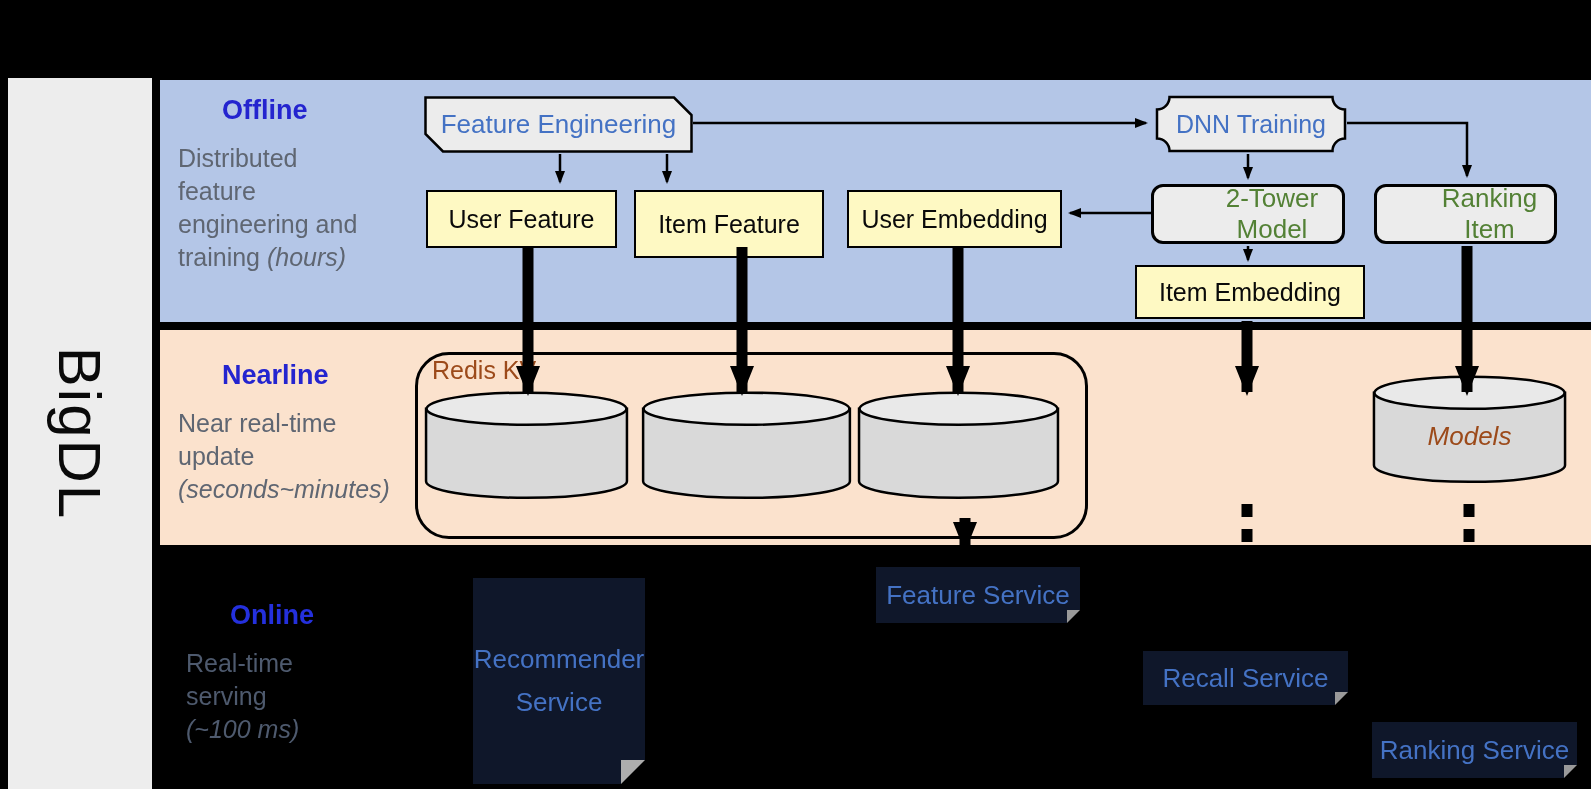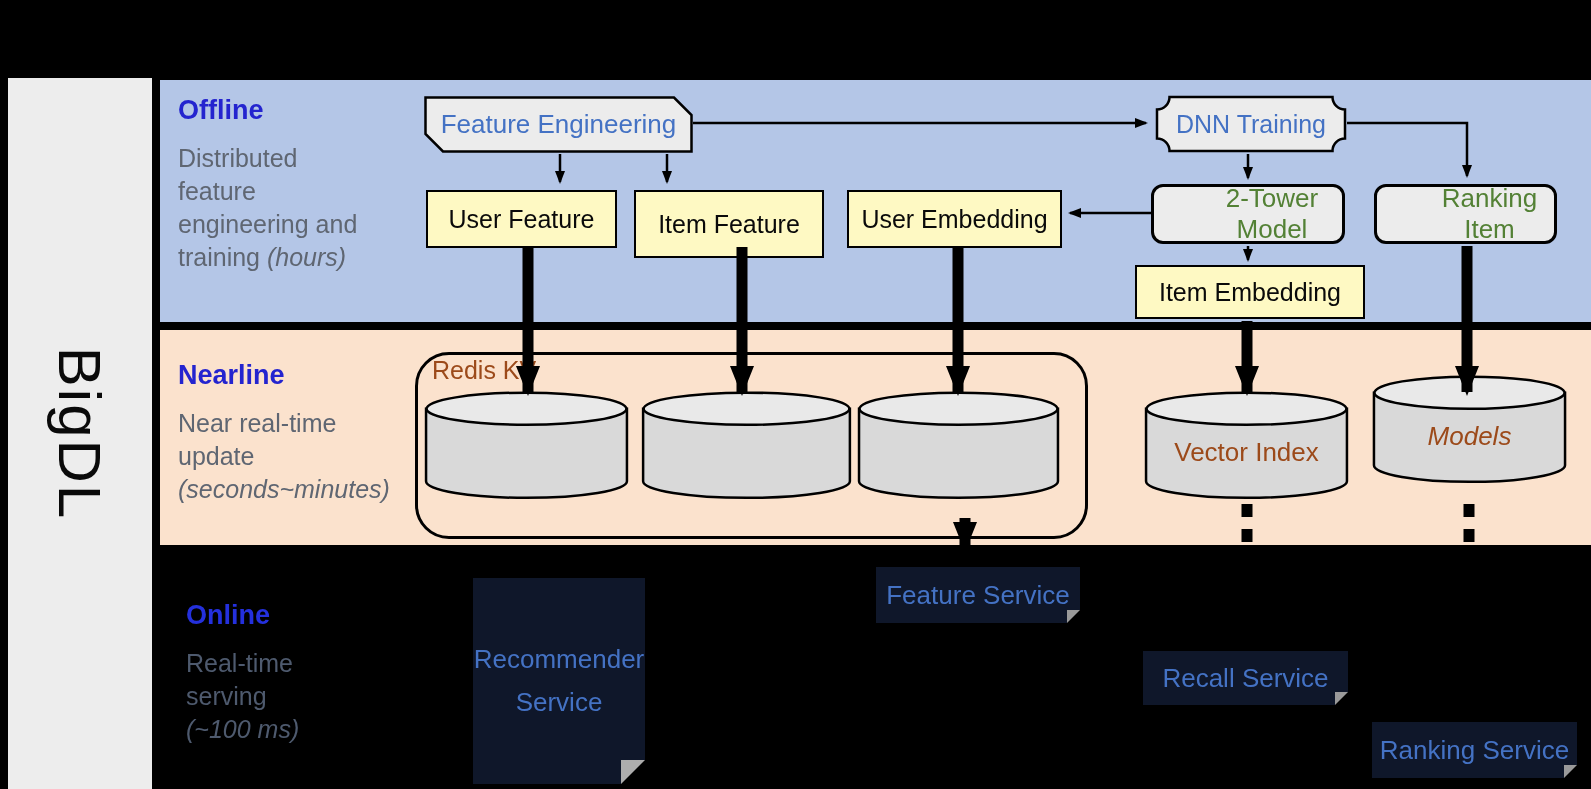--- a/index.html
+++ b/index.html
@@ -9,21 +9,21 @@
   }
   .abs{position:absolute;}
   
   .sidebar{left:8px;top:78px;width:144px;height:711px;background:#ededed;
            display:flex;align-items:center;justify-content:center;}
   .brand{transform:rotate(90deg);font-size:60px;color:#0a0a0a;letter-spacing:2px;white-space:nowrap;}
   
   .band-offline{left:160px;top:80px;width:1431px;height:242px;background:#b4c6e7;}
   .band-nearline{left:160px;top:330px;width:1431px;height:215px;background:#fbe2cd;}
   
-  .sec-title{font-size:27px;font-weight:600;color:#2424cf;margin-bottom:16px;}
+  .sec-title{font-size:27px;font-weight:600;color:#2424cf;margin-bottom:16px;margin-left:44px;}
   .sec-desc{font-size:25px;color:#5f6672;line-height:33px;}
   .sec-desc em{font-style:italic;}
   .lbl-offline{left:178px;top:95px;}
   .lbl-nearline{left:178px;top:360px;}
   .lbl-online{left:186px;top:600px;}
   .lbl-online .sec-title{color:#2430dd;}
   .lbl-online .sec-desc{color:#4e5a6e;}
   
   .node{display:flex;align-items:center;justify-content:center;text-align:center;box-sizing:border-box;}
   .shape-svg{position:absolute;left:0;top:0;width:100%;height:100%;}
@@ -160,27 +160,20 @@
       <ellipse cx="100" cy="20" rx="97.5" ry="15.5" fill="#e9e9e9" stroke="#000" stroke-width="2.5" vector-effect="non-scaling-stroke"></ellipse>
     </svg>
   </div>
   <div class="abs cyl cyl3 z10">
     <svg class="shape-svg" viewBox="0 0 200 110" preserveAspectRatio="none">
       <path d="M2,20 L2,90 A98,16 0 0 0 198,90 L198,20 Z" fill="#d9d9d9" stroke="#000" stroke-width="2.5" vector-effect="non-scaling-stroke"></path>
       <ellipse cx="100" cy="20" rx="97.5" ry="15.5" fill="#e9e9e9" stroke="#000" stroke-width="2.5" vector-effect="non-scaling-stroke"></ellipse>
     </svg>
   </div>
 
-  <div class="abs cyl cyl-vi z10">
-    <svg class="shape-svg" viewBox="0 0 200 110" preserveAspectRatio="none">
-      <path d="M2,20 L2,90 A98,16 0 0 0 198,90 L198,20 Z" fill="#d9d9d9" stroke="#000" stroke-width="2.5" vector-effect="non-scaling-stroke"></path>
-      <ellipse cx="100" cy="20" rx="97.5" ry="15.5" fill="#e9e9e9" stroke="#000" stroke-width="2.5" vector-effect="non-scaling-stroke"></ellipse>
-    </svg>
-    <span class="txt brown-txt">Vector Index</span>
-  </div>
   <div class="abs cyl cyl-mo z10">
     <svg class="shape-svg" viewBox="0 0 200 110" preserveAspectRatio="none">
       <path d="M2,20 L2,90 A98,16 0 0 0 198,90 L198,20 Z" fill="#d9d9d9" stroke="#000" stroke-width="2.5" vector-effect="non-scaling-stroke"></path>
       <ellipse cx="100" cy="20" rx="97.5" ry="15.5" fill="#e9e9e9" stroke="#000" stroke-width="2.5" vector-effect="non-scaling-stroke"></ellipse>
     </svg>
     <span class="txt brown-txt">Models</span>
   </div>
 
   <div class="abs node svc doc z10">
     <span class="txt blue-txt">Recommender Service</span>

